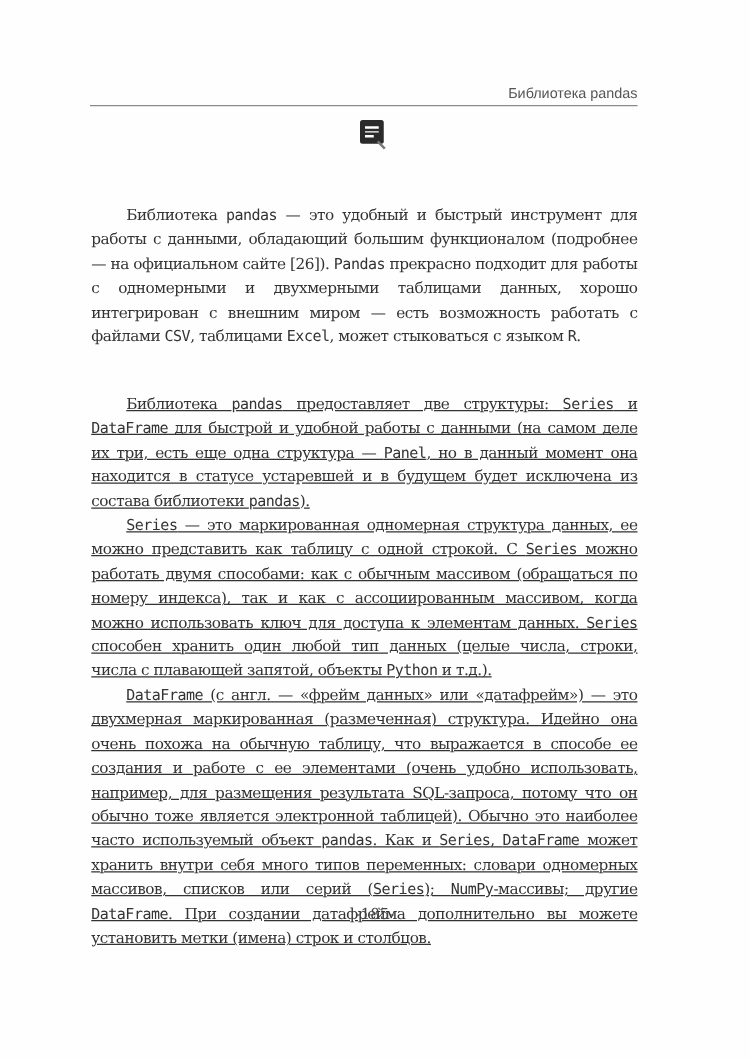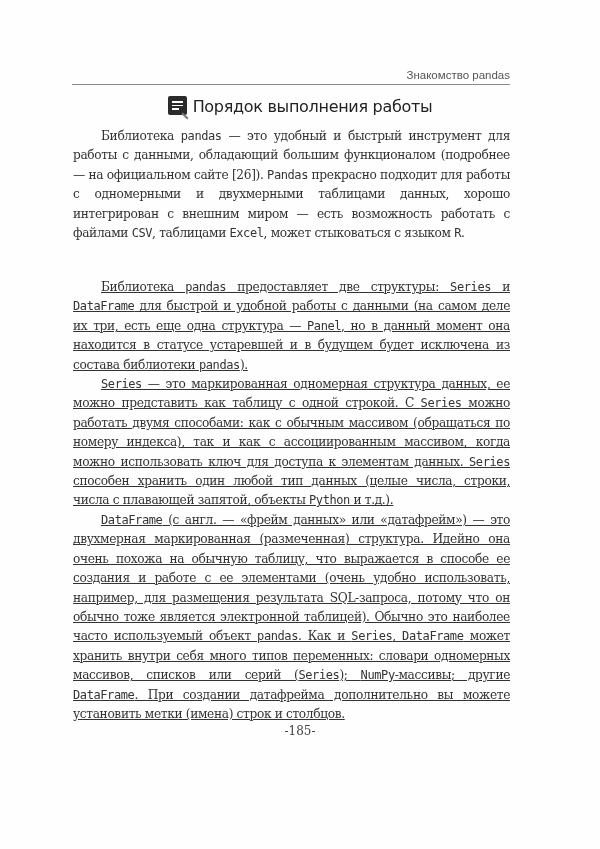--- a/index.html
+++ b/index.html
@@ -30,40 +30,40 @@
     position: absolute; right: -2px; bottom: -2px; width: 8px; height: 2px; background: #777;
     transform: rotate(45deg);
   }
   .sub-head {
     position: absolute; left: 0; top: 250px; width: 600px; text-align: center;
     font-family: "DejaVu Sans", sans-serif; font-size: 14.5px; color: #222; letter-spacing: -0.3px;
   }
   .text-block {
     position: absolute; left: 73px; width: 437px;
     font-family: "DejaVu Serif", serif; font-size: 12.2px; line-height: 19.4px; color: #333;
-    text-align: justify; letter-spacing: -0.35px;
+    text-align: justify; letter-spacing: -0.35px; margin-top: 36px;
   }
   .text-block p { margin: 0; text-indent: 28px; }
   .mono { font-family: "DejaVu Sans Mono", monospace; font-size: 12px; letter-spacing: -0.4px; }
   .page-number {
     position: absolute; left: 0; top: 724px; width: 600px; text-align: center;
     font-family: "DejaVu Serif", serif; font-size: 12px; color: #444;
   }
 </style>
 </head>
 <body>
 
 <div class="page">
 
   <div class="running-head">
-    <span>Знакомство pandas</span>
+    <span>Библиотека pandas</span>
   </div>
 
   <div class="section-head">
-    <span class="icon"><i class="l1"></i><i class="l2"></i><i class="l3"></i><b></b></span><span>Порядок выполнения работы</span>
+    <span class="icon"><i class="l1"></i><i class="l2"></i><i class="l3"></i><b></b></span>
   </div>
 
   <div class="text-block" style="top:127px;">
     <p>Библиотека <span class="mono">pandas</span> — это удобный и быстрый инструмент для работы с данными, обладающий большим функционалом (подробнее — на официальном сайте [26]). <span class="mono">Pandas</span> прекрасно подходит для работы с одномерными и двухмерными таблицами данных, хорошо интегрирован с внешним миром — есть возможность работать с файлами <span class="mono">CSV</span>, таблицами <span class="mono">Excel</span>, может стыковаться с языком <span class="mono">R</span>.</p>
   </div>
 
 
   <div class="text-block" style="top:278px;text-decoration:underline;">
     <p>Библиотека <span class="mono">pandas</span> предоставляет две структуры: <span class="mono">Series</span> и <span class="mono">DataFrame</span> для быстрой и удобной работы с данными (на самом деле их три, есть еще одна структура — <span class="mono">Panel</span>, но в данный момент она находится в статусе устаревшей и в будущем будет исключена из состава библиотеки <span class="mono">pandas</span>).</p>
     <p><span class="mono">Series</span> — это маркированная одномерная структура данных, ее можно представить как таблицу с одной строкой. С <span class="mono">Series</span> можно работать двумя способами: как с обычным массивом (обращаться по номеру индекса), так и как с ассоциированным массивом, когда можно использовать ключ для доступа к элементам данных. <span class="mono">Series</span> способен хранить один любой тип данных (целые числа, строки, числа с плавающей запятой, объекты <span class="mono">Python</span> и т.д.).</p>

